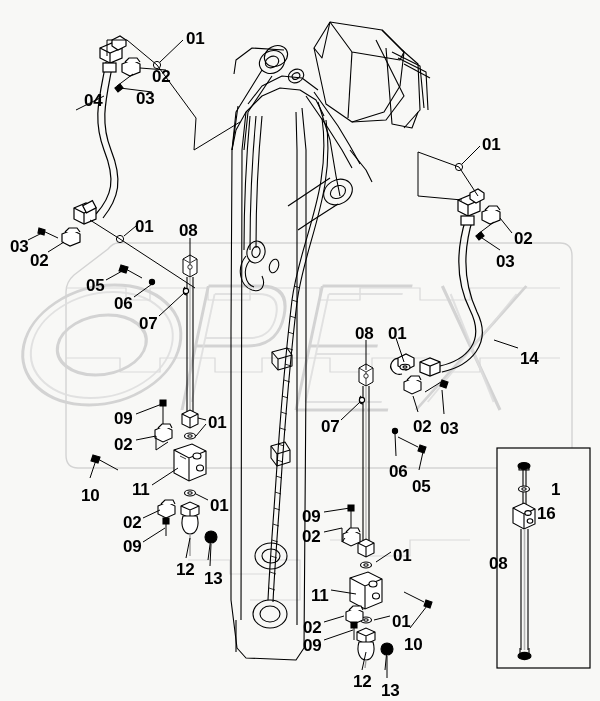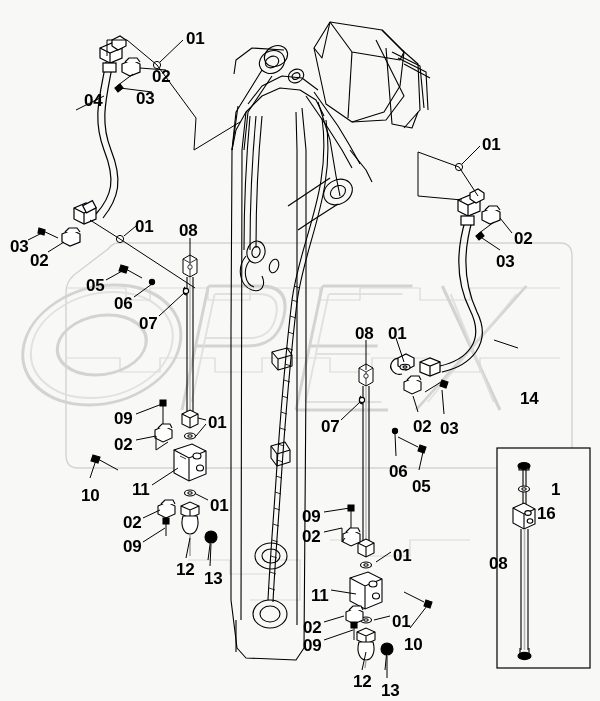--- a/index.html
+++ b/index.html
@@ -473,21 +473,21 @@
       <div class="lbl" style="left: 81px; top: 487px;">10</div>
       <div class="lbl" style="left: 132px; top: 481px;">11</div>
       <div class="lbl" style="left: 210px; top: 497px;">01</div>
       <div class="lbl" style="left: 123px; top: 514px;">02</div>
       <div class="lbl" style="left: 123px; top: 538px;">09</div>
       <div class="lbl" style="left: 176px; top: 561px;">12</div>
       <div class="lbl" style="left: 204px; top: 570px;">13</div>
       <div class="lbl" style="left: 482px; top: 136px;">01</div>
       <div class="lbl" style="left: 514px; top: 230px;">02</div>
       <div class="lbl" style="left: 496px; top: 253px;">03</div>
-      <div class="lbl" style="left: 520px; top: 350px; margin-top: 40px;">14</div>
+      <div class="lbl" style="left: 520px; top: 350px;">14</div>
       <div class="lbl" style="left: 355px; top: 325px;">08</div>
       <div class="lbl" style="left: 388px; top: 325px;">01</div>
       <div class="lbl" style="left: 321px; top: 418px;">07</div>
       <div class="lbl" style="left: 413px; top: 418px;">02</div>
       <div class="lbl" style="left: 440px; top: 420px;">03</div>
       <div class="lbl" style="left: 389px; top: 463px;">06</div>
       <div class="lbl" style="left: 412px; top: 478px;">05</div>
       <div class="lbl" style="left: 302px; top: 508px;">09</div>
       <div class="lbl" style="left: 302px; top: 528px;">02</div>
       <div class="lbl" style="left: 393px; top: 547px;">01</div>

